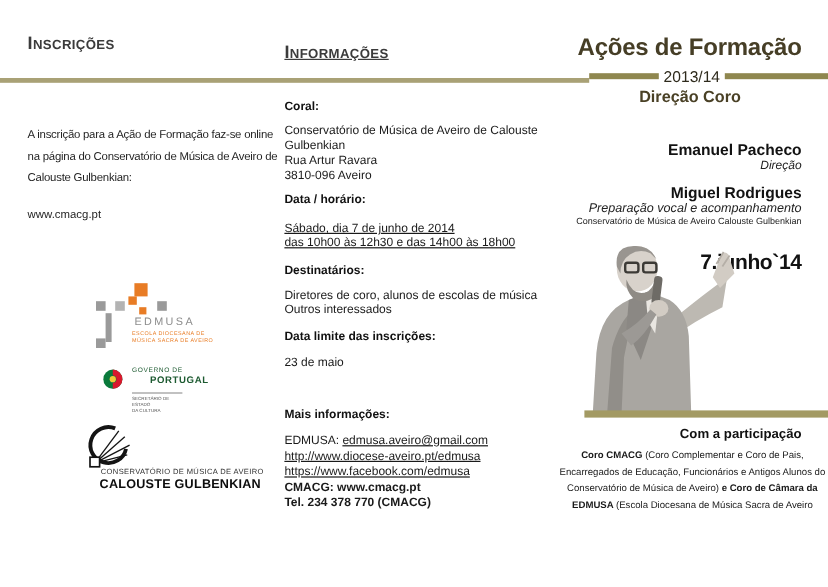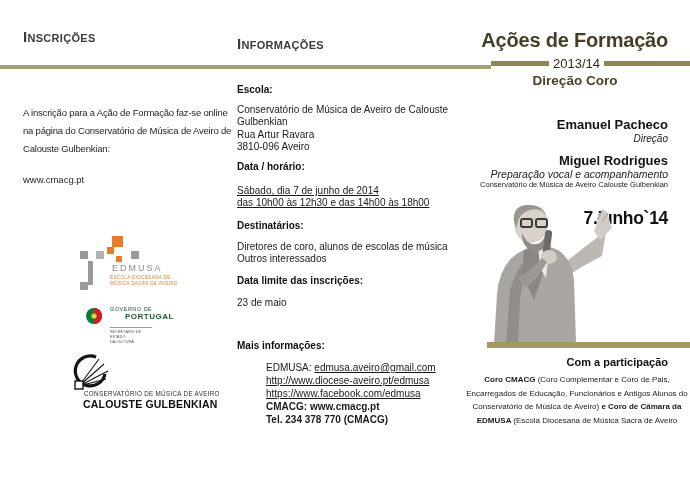--- a/index.html
+++ b/index.html
@@ -11,21 +11,21 @@
   .rule-main { position:absolute; left:0; top:65px; width:491px; height:4px; background:var(--rule-light); }
   .year-band { position:absolute; left:491px; top:55px; width:199px; height:16px; display:flex; align-items:center; }
   .year-band .seg { height:5px; background:var(--rule-dark); }
   .year-band .seg-l { width:58px; }
   .year-band .seg-r { flex:1; }
   .year-band .year { margin:0 4px; font-size:13px; font-weight:normal; color:#2e2a1c; white-space:nowrap; }
 
   
   .col-heading { position:absolute; font-variant:small-caps; font-weight:bold; font-size:15px; color:#3b3b3b; letter-spacing:.3px; }
   .h-inscricoes { left:23px; top:28px; }
-  .h-informacoes { left:237px; top:35px; }
+  .h-informacoes { left:237px; top:35px;text-decoration:underline; }
 
   
   .intro { position:absolute; left:23px; top:104px; font-size:9.5px; letter-spacing:-0.2px; line-height:18px; color:#1f1f1f; }
   .intro div { white-space:nowrap; }
   .website { position:absolute; left:23px; top:174px; font-size:9.5px; color:#1f1f1f; }
 
   
   .edmusa-logo { position:absolute; left:76px; top:232px; width:112px; height:62px; }
   .edmusa-name { position:absolute; left:36px; top:31px; font-size:9px; letter-spacing:2px; color:var(--edmusa-gray); }
   .edmusa-sub { position:absolute; left:34px; top:43px; font-size:4.5px; line-height:6px; color:var(--edmusa-orange); letter-spacing:.4px; }
@@ -132,21 +132,21 @@
           <path d="M13 36 L40 29"></path>
       </g>
       <rect x="9" y="31" width="8" height="8" fill="#ffffff" stroke="#141414" stroke-width="1.4"></rect>
     </svg>
     <div class="gulb-l1">CONSERVATÓRIO DE MÚSICA DE AVEIRO</div>
     <div class="gulb-l2">CALOUSTE GULBENKIAN</div>
   </div>
 
   <div class="col-heading h-informacoes">Informações</div>
 
-  <div class="m-abs lbl" style="top:84px;">Escola:</div>
+  <div class="m-abs lbl" style="top:84px;">Coral:</div>
   <div class="m-abs txt" style="top:104px;">
     <div>Conservatório de Música de Aveiro de Calouste</div>
     <div>Gulbenkian</div>
     <div>Rua Artur Ravara</div>
     <div>3810-096 Aveiro</div>
   </div>
 
   <div class="m-abs lbl" style="top:161px;">Data / horário:</div>
   <div class="m-abs txt" style="top:185px;text-decoration:underline;">
     <div>Sábado, dia 7 de junho de 2014</div>
@@ -156,21 +156,21 @@
   <div class="m-abs lbl" style="top:220px;">Destinatários:</div>
   <div class="m-abs txt" style="top:241px;">
     <div>Diretores de coro, alunos de escolas de música</div>
     <div>Outros interessados</div>
   </div>
 
   <div class="m-abs lbl" style="top:275px;">Data limite das inscrições:</div>
   <div class="m-abs txt" style="top:297px;">23 de maio</div>
 
   <div class="m-abs lbl" style="top:340px;">Mais informações:</div>
-  <div class="m-abs contacts" style="top:361px;margin-left:29px;">
+  <div class="m-abs contacts" style="top:361px;">
     <div><span>EDMUSA: </span><span class="link">edmusa.aveiro@gmail.com</span></div>
     <div><span class="link">http://www.diocese-aveiro.pt/edmusa</span></div>
     <div><span class="link">https://www.facebook.com/edmusa</span></div>
     <div class="b"><span>CMACG: </span><span>www.cmacg.pt</span></div>
     <div class="b">Tel. 234 378 770 (CMACG)</div>
   </div>
 
   <div class="title">Ações de Formação</div>
   <div class="subtitle">Direção Coro</div>
 

